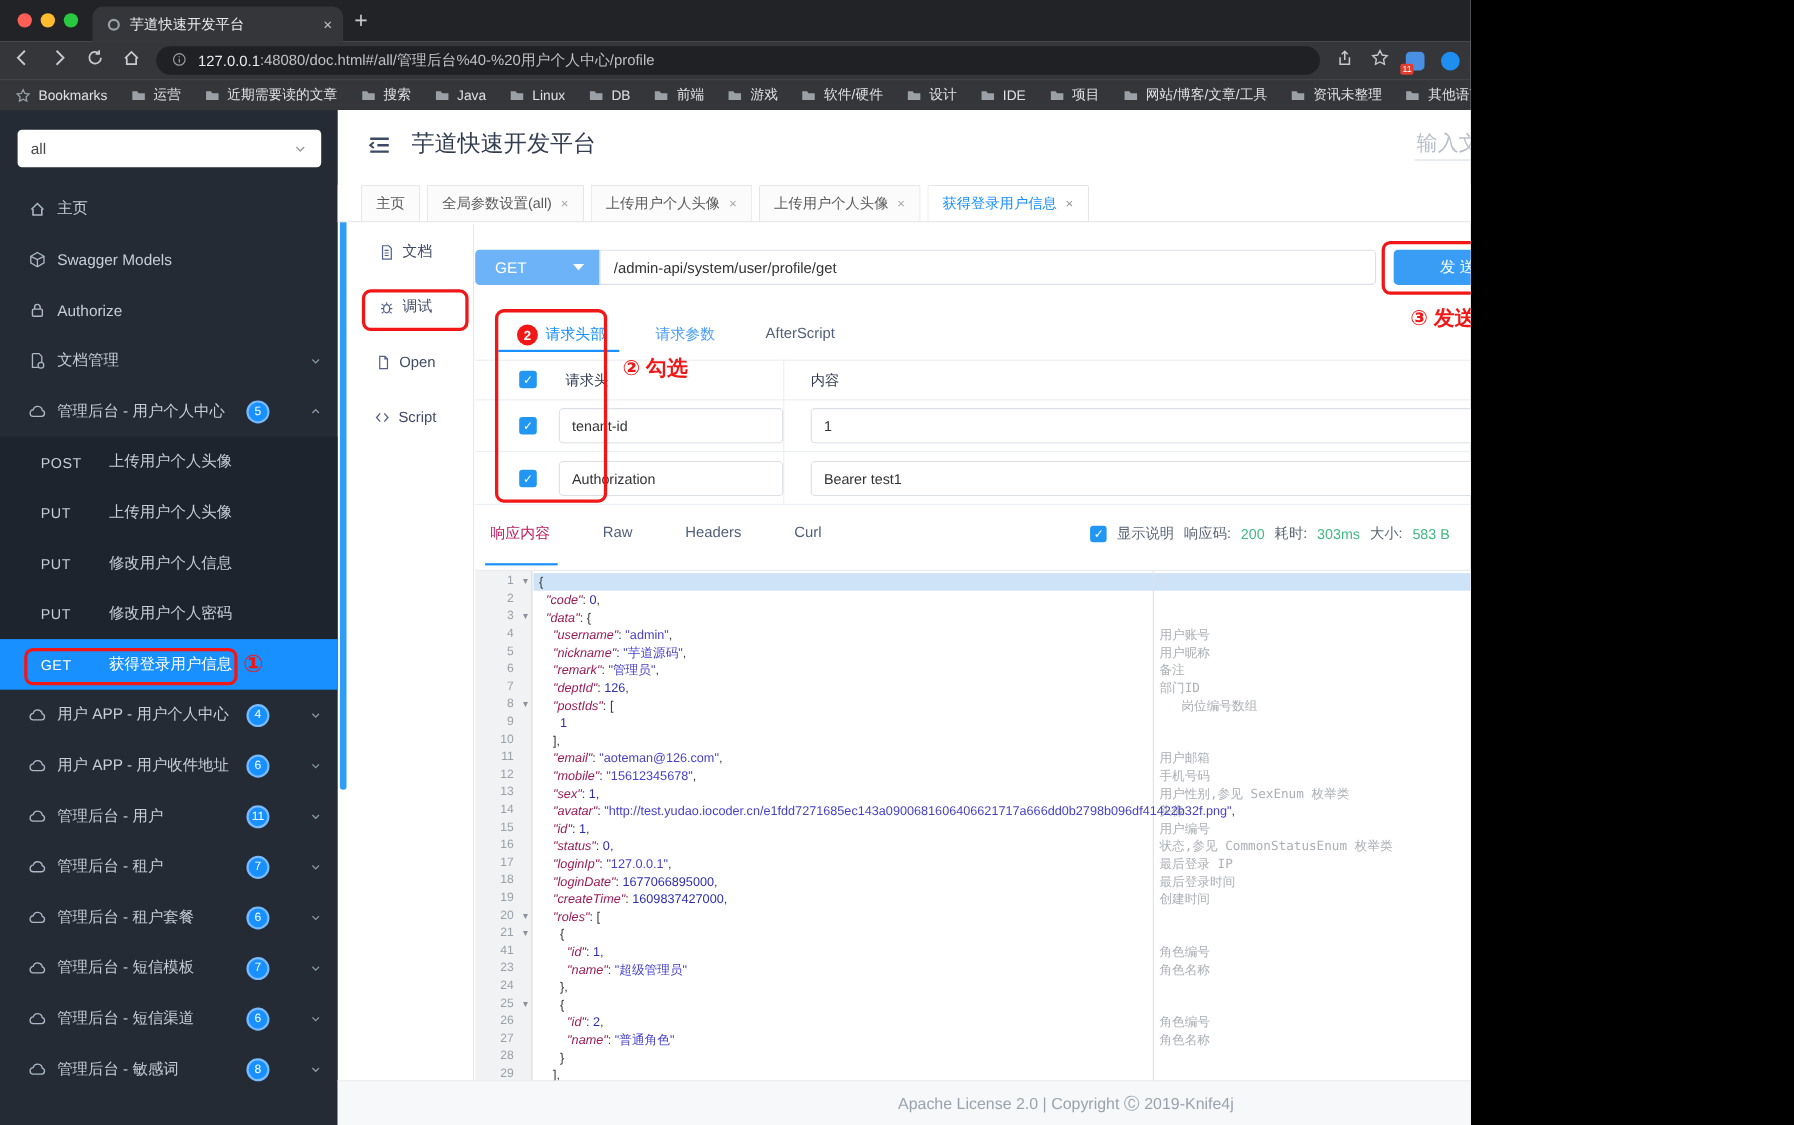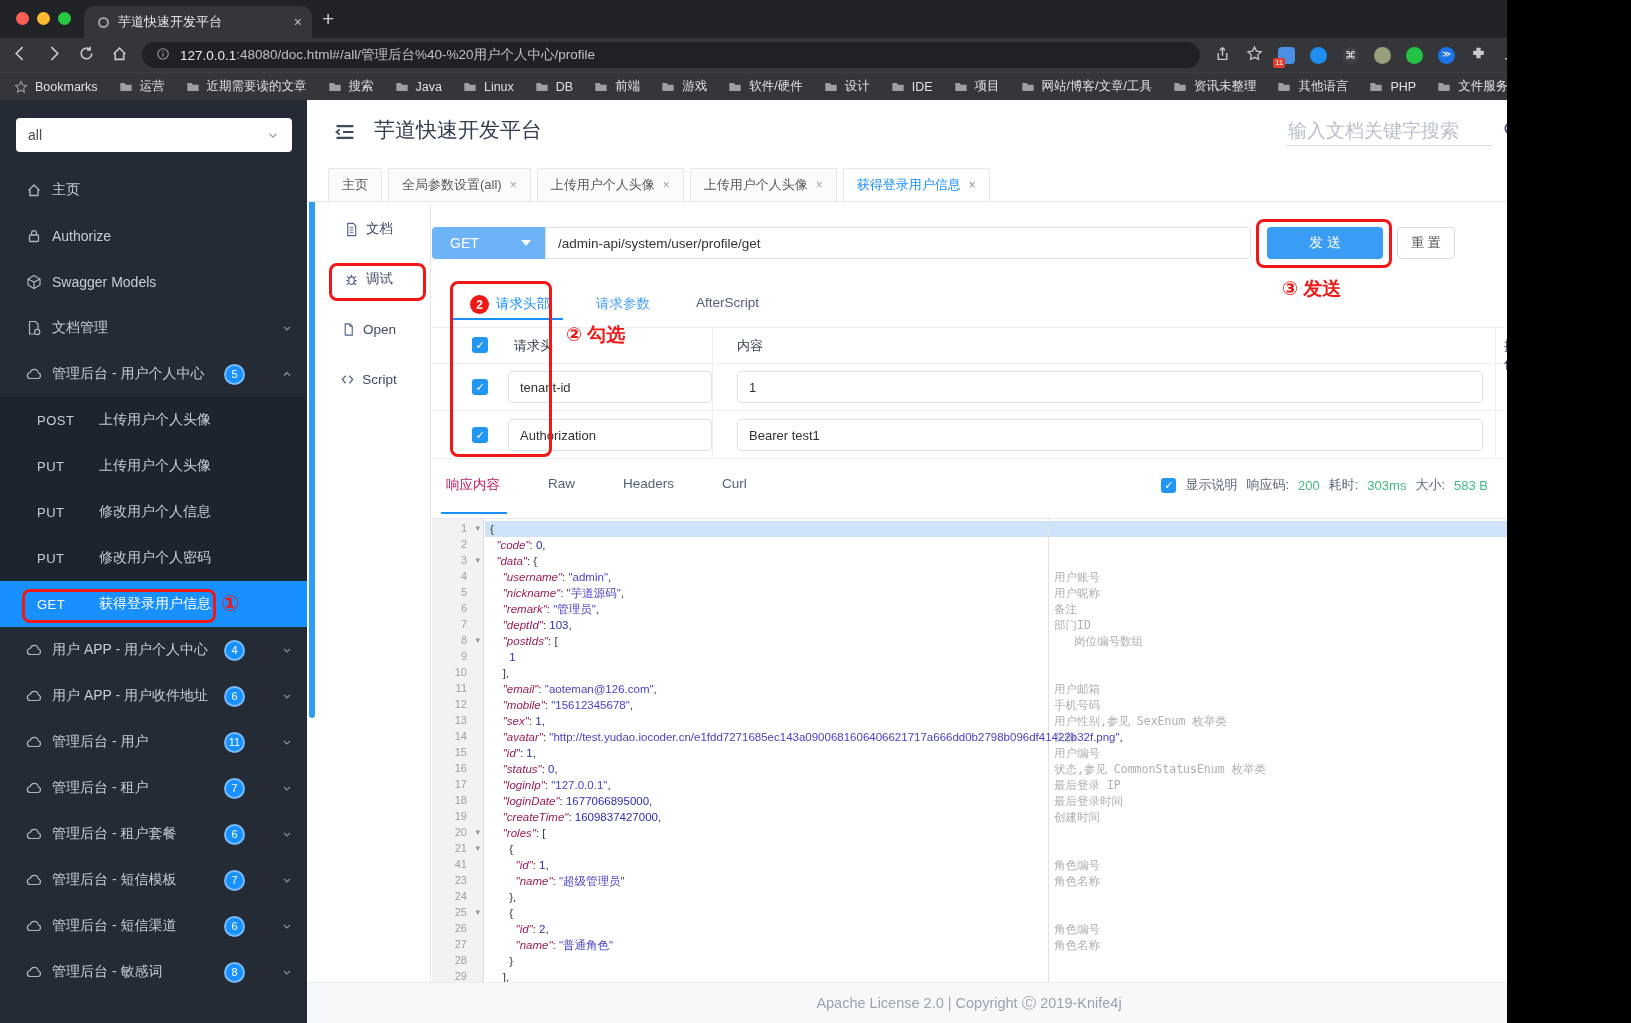--- a/index.html
+++ b/index.html
@@ -1,17 +1,17 @@
 <!DOCTYPE html>
 <html><head>
 <meta charset="utf-8">
 <style>
   html,body{margin:0;padding:0;background:#000;}
   *{box-sizing:border-box;font-family:"Liberation Sans","DejaVu Sans",sans-serif;}
-  .screen{position:relative;width:1507px;height:1023px;overflow:hidden;background:#fff;}
+  .screen{position:relative;width:1337px;height:1023px;overflow:hidden;background:#fff;}
 
   
   .tabstrip{position:absolute;left:0;top:0;width:1631px;height:38px;background:#212327;}
   .lights{position:absolute;left:16px;top:12px;display:flex;gap:8px;}
   .light{width:13px;height:13px;border-radius:50%;}
   .light.r{background:#ff5f57}.light.y{background:#febc2e}.light.g{background:#28c840}
   .btab{position:absolute;left:84px;top:6px;width:228px;height:32px;background:#35363a;border-radius:10px 10px 0 0;display:flex;align-items:center;padding:0 10px;color:#e8eaed;font-size:13px;}
   .btab .favicon{width:11px;height:11px;border:2px solid #9aa0a6;border-radius:50%;margin:0 9px 0 4px;flex:none;}
   .btab .ttl{flex:1;white-space:nowrap;overflow:hidden;}
   .tabx{color:#bdc1c6;font-size:14px;margin-left:8px;cursor:default;}
@@ -407,34 +407,34 @@
           <span class="icon">
             <svg viewBox="0 0 16 16">
               <path d="M2.5 8.5 8 3l5.5 5.5M4 8v5.5h8V8" fill="none" stroke="currentColor" stroke-width="1.4"></path>
             </svg>
           </span>
           <span class="lbl">主页</span>
         </div>
         <div class="srow nob">
           <span class="icon">
             <svg viewBox="0 0 16 16">
+              <path d="M8 1.5 14 5v6L8 14.5 2 11V5z" fill="none" stroke="currentColor" stroke-width="1.2"></path>
+              <path d="M2 5l6 3 6-3M8 8v6.5" fill="none" stroke="currentColor" stroke-width="1.2"></path>
+            </svg>
+          </span>
+          <span class="lbl">Swagger Models</span>
+        </div>
+        <div class="srow nob">
+          <span class="icon">
+            <svg viewBox="0 0 16 16">
               <rect x="3.5" y="7" width="9" height="6.5" rx="1" fill="none" stroke="currentColor" stroke-width="1.3"></rect>
               <path d="M5.5 7V5.2a2.5 2.5 0 0 1 5 0V7" fill="none" stroke="currentColor" stroke-width="1.3"></path>
             </svg>
           </span>
           <span class="lbl">Authorize</span>
-        </div>
-        <div class="srow nob">
-          <span class="icon">
-            <svg viewBox="0 0 16 16">
-              <path d="M8 1.5 14 5v6L8 14.5 2 11V5z" fill="none" stroke="currentColor" stroke-width="1.2"></path>
-              <path d="M2 5l6 3 6-3M8 8v6.5" fill="none" stroke="currentColor" stroke-width="1.2"></path>
-            </svg>
-          </span>
-          <span class="lbl">Swagger Models</span>
         </div>
         <div class="srow nob">
           <span class="icon">
             <svg viewBox="0 0 16 16">
               <path d="M3.5 1.5h6L12 4v5" fill="none" stroke="currentColor" stroke-width="1.2"></path>
               <path d="M3.5 1.5V14h5" fill="none" stroke="currentColor" stroke-width="1.2"></path>
               <circle cx="11.2" cy="12" r="2.6" fill="none" stroke="currentColor" stroke-width="1.2"></circle>
             </svg>
           </span>
           <span class="lbl">文档管理</span>
@@ -821,21 +821,21 @@
         </div>
       </div>
     <div class="cdivider"></div>
     <div id="code-lines">
         <div class="cline" style="top: 2px;"><span class="tk-pun">{</span></div>
         <div class="cline" style="top: 18px;"><span class="tk-pun">  </span><span class="tk-key">"code"</span><span class="tk-pun">:</span><span class="tk-pun"> </span><span class="tk-num">0</span><span class="tk-pun">,</span></div>
         <div class="cline" style="top: 34px;"><span class="tk-pun">  </span><span class="tk-key">"data"</span><span class="tk-pun">:</span><span class="tk-pun"> </span><span class="tk-pun">{</span></div>
         <div class="cline" style="top: 50px;"><span class="tk-pun">    </span><span class="tk-key">"username"</span><span class="tk-pun">:</span><span class="tk-pun"> </span><span class="tk-str">"admin"</span><span class="tk-pun">,</span></div>
         <div class="cline" style="top: 66px;"><span class="tk-pun">    </span><span class="tk-key">"nickname"</span><span class="tk-pun">:</span><span class="tk-pun"> </span><span class="tk-str">"芋道源码"</span><span class="tk-pun">,</span></div>
         <div class="cline" style="top: 82px;"><span class="tk-pun">    </span><span class="tk-key">"remark"</span><span class="tk-pun">:</span><span class="tk-pun"> </span><span class="tk-str">"管理员"</span><span class="tk-pun">,</span></div>
-        <div class="cline" style="top: 98px;"><span class="tk-pun">    </span><span class="tk-key">"deptId"</span><span class="tk-pun">:</span><span class="tk-pun"> </span><span class="tk-num">103</span><span class="tk-pun">,</span></div>
+        <div class="cline" style="top: 98px;"><span class="tk-pun">    </span><span class="tk-key">"deptId"</span><span class="tk-pun">:</span><span class="tk-pun"> </span><span class="tk-num">126</span><span class="tk-pun">,</span></div>
         <div class="cline" style="top: 114px;"><span class="tk-pun">    </span><span class="tk-key">"postIds"</span><span class="tk-pun">:</span><span class="tk-pun"> </span><span class="tk-pun">[</span></div>
         <div class="cline" style="top: 130px;"><span class="tk-pun">      </span><span class="tk-num">1</span></div>
         <div class="cline" style="top: 146px;"><span class="tk-pun">    </span><span class="tk-pun">]</span><span class="tk-pun">,</span></div>
         <div class="cline" style="top: 162px;"><span class="tk-pun">    </span><span class="tk-key">"email"</span><span class="tk-pun">:</span><span class="tk-pun"> </span><span class="tk-str">"aoteman@126.com"</span><span class="tk-pun">,</span></div>
         <div class="cline" style="top: 178px;"><span class="tk-pun">    </span><span class="tk-key">"mobile"</span><span class="tk-pun">:</span><span class="tk-pun"> </span><span class="tk-str">"15612345678"</span><span class="tk-pun">,</span></div>
         <div class="cline" style="top: 194px;"><span class="tk-pun">    </span><span class="tk-key">"sex"</span><span class="tk-pun">:</span><span class="tk-pun"> </span><span class="tk-num">1</span><span class="tk-pun">,</span></div>
         <div class="cline" style="top: 210px;"><span class="tk-pun">    </span><span class="tk-key">"avatar"</span><span class="tk-pun">:</span><span class="tk-pun"> </span><span class="tk-str">"http://test.yudao.iocoder.cn/e1fdd7271685ec143a0900681606406621717a666dd0b2798b096df41422b32f.png"</span><span class="tk-pun">,</span></div>
         <div class="cline" style="top: 226px;"><span class="tk-pun">    </span><span class="tk-key">"id"</span><span class="tk-pun">:</span><span class="tk-pun"> </span><span class="tk-num">1</span><span class="tk-pun">,</span></div>
         <div class="cline" style="top: 242px;"><span class="tk-pun">    </span><span class="tk-key">"status"</span><span class="tk-pun">:</span><span class="tk-pun"> </span><span class="tk-num">0</span><span class="tk-pun">,</span></div>
         <div class="cline" style="top: 258px;"><span class="tk-pun">    </span><span class="tk-key">"loginIp"</span><span class="tk-pun">:</span><span class="tk-pun"> </span><span class="tk-str">"127.0.0.1"</span><span class="tk-pun">,</span></div>

